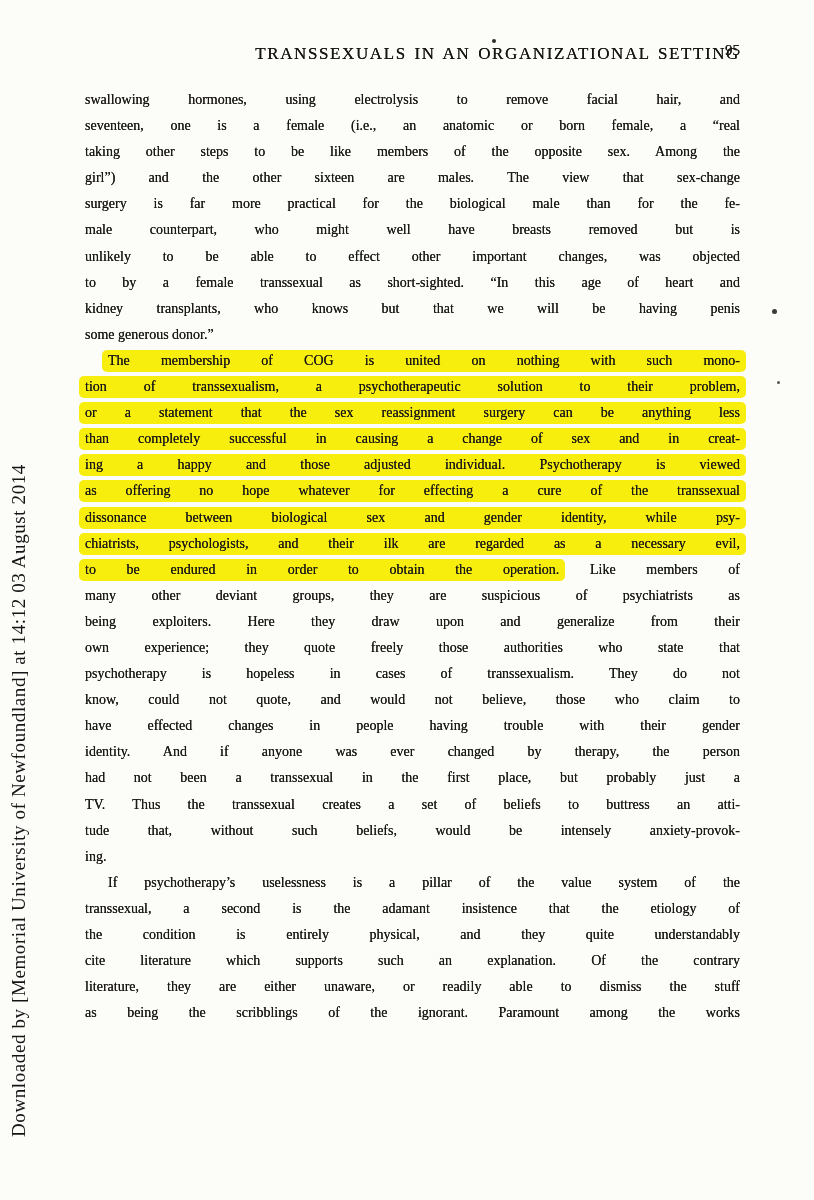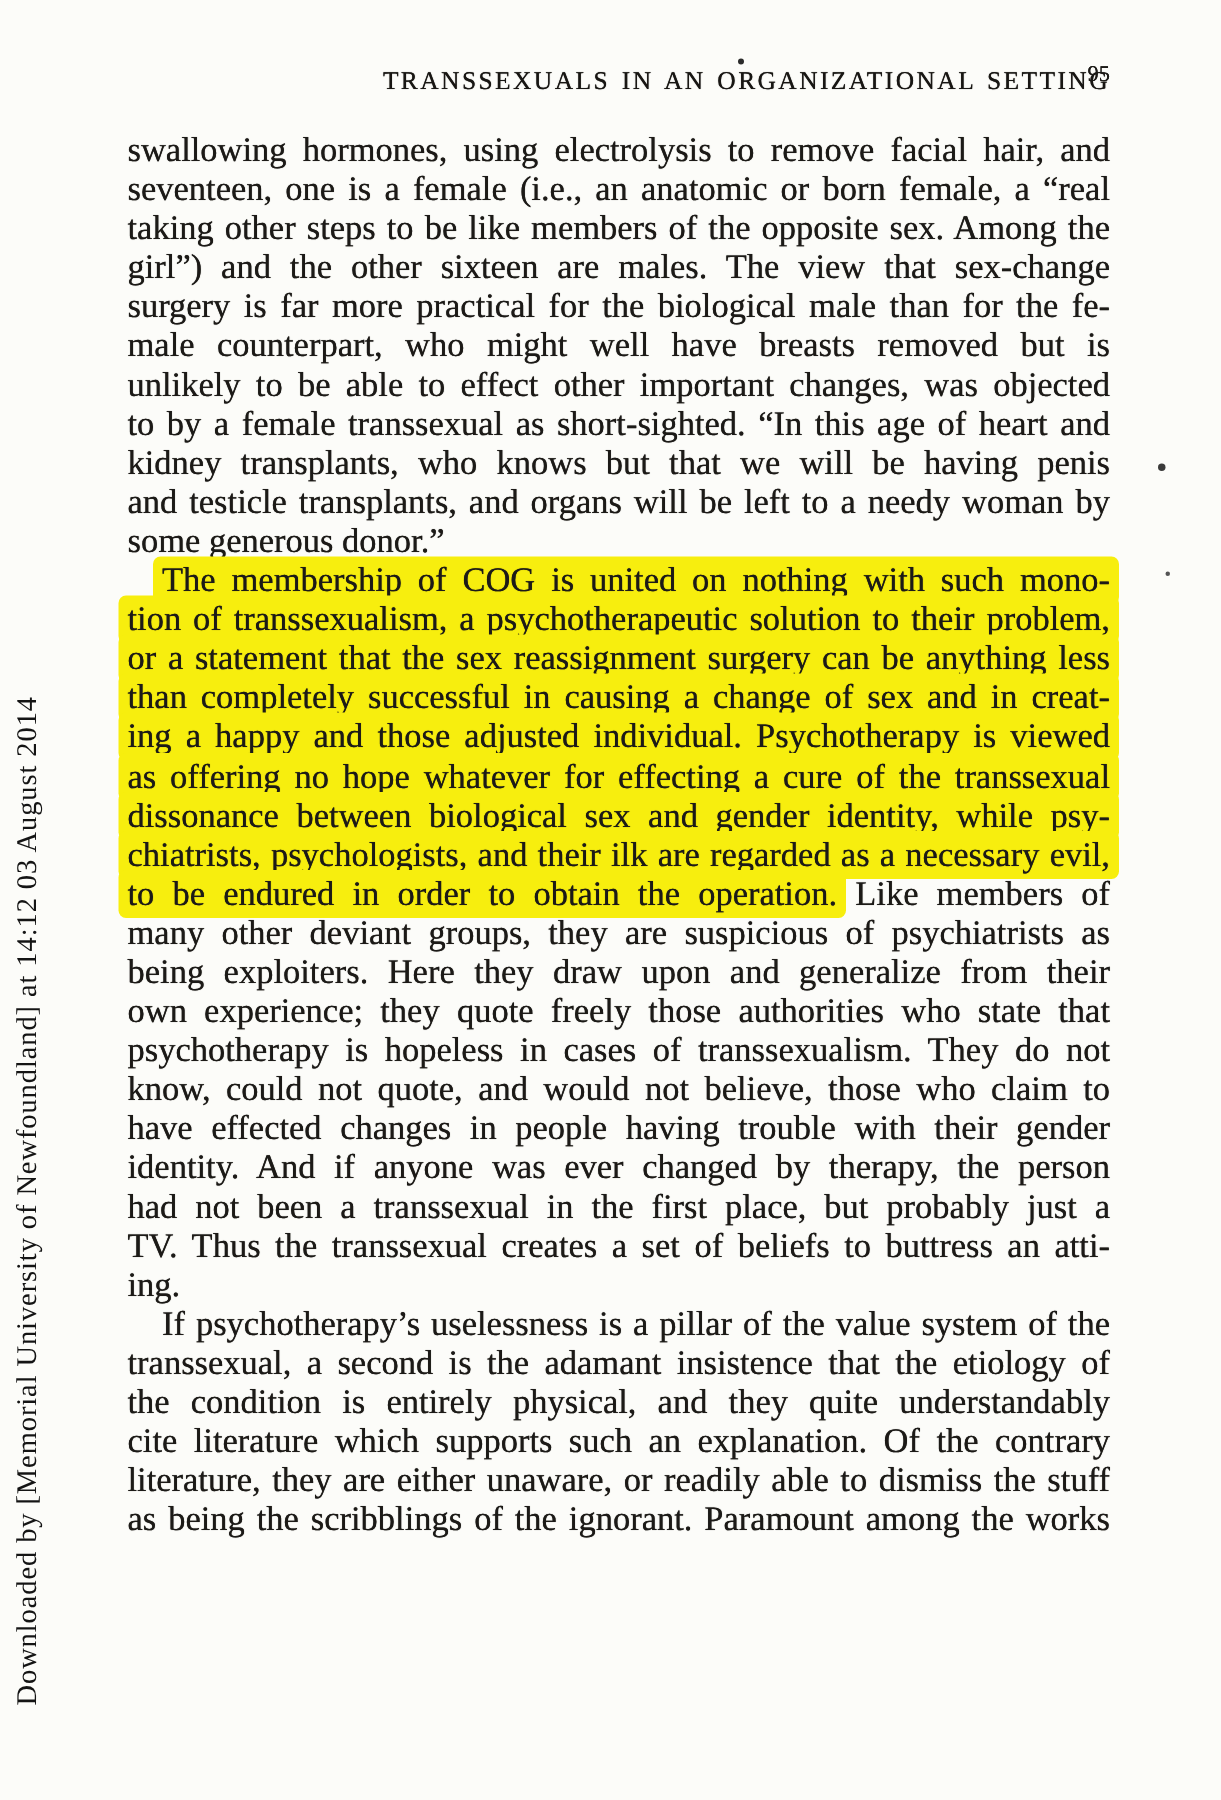--- a/index.html
+++ b/index.html
@@ -44,21 +44,21 @@
     top: -2px;
     font-size: 15px;
     text-shadow: 0 0 0.4px #181613;
   }
   
   .body-text {
     position: absolute;
     left: 85px;
     top: 87px;
     width: 655px;
-    font-size: 23px;
+    font-size: 14px;
     line-height: 26.1px;
     text-shadow: 0 0 0.45px #1c1a17;
   }
   .line {
     text-align: justify;
     text-align-last: justify;
     white-space: normal;
   }
   .line.last { text-align-last: left; }
   .line.indent { padding-left: 23px; }
@@ -106,40 +106,40 @@
   <div class="body-text" id="body-text">
       <div class="line"><span>swallowing hormones, using electrolysis to remove facial hair, and</span></div>
       <div class="line"><span>seventeen, one is a female (i.e., an anatomic or born female, a “real</span></div>
       <div class="line"><span>taking other steps to be like members of the opposite sex. Among the</span></div>
       <div class="line"><span>girl”) and the other sixteen are males. The view that sex-change</span></div>
       <div class="line"><span>surgery is far more practical for the biological male than for the fe-</span></div>
       <div class="line"><span>male counterpart, who might well have breasts removed but is</span></div>
       <div class="line"><span>unlikely to be able to effect other important changes, was objected</span></div>
       <div class="line"><span>to by a female transsexual as short-sighted. “In this age of heart and</span></div>
       <div class="line"><span>kidney transplants, who knows but that we will be having penis</span></div>
-      <div class="line"><span>and testicle transplants, and organs will be left to a needy woman by</span></div>
       <div class="line last"><span>some generous donor.”</span></div>
       <div class="line indent"><span class="hl">The membership of COG is united on nothing with such mono-</span></div>
       <div class="line"><span class="hl">tion of transsexualism, a psychotherapeutic solution to their problem,</span></div>
       <div class="line"><span class="hl">or a statement that the sex reassignment surgery can be anything less</span></div>
       <div class="line"><span class="hl">than completely successful in causing a change of sex and in creat-</span></div>
       <div class="line"><span class="hl">ing a happy and those adjusted individual. Psychotherapy is viewed</span></div>
       <div class="line"><span class="hl">as offering no hope whatever for effecting a cure of the transsexual</span></div>
       <div class="line"><span class="hl">dissonance between biological sex and gender identity, while psy-</span></div>
       <div class="line"><span class="hl">chiatrists, psychologists, and their ilk are regarded as a necessary evil,</span></div>
       <div class="line"><span class="hl">to be endured in order to obtain the operation.</span><span> Like members of</span></div>
       <div class="line"><span>many other deviant groups, they are suspicious of psychiatrists as</span></div>
       <div class="line"><span>being exploiters. Here they draw upon and generalize from their</span></div>
       <div class="line"><span>own experience; they quote freely those authorities who state that</span></div>
       <div class="line"><span>psychotherapy is hopeless in cases of transsexualism. They do not</span></div>
       <div class="line"><span>know, could not quote, and would not believe, those who claim to</span></div>
       <div class="line"><span>have effected changes in people having trouble with their gender</span></div>
       <div class="line"><span>identity. And if anyone was ever changed by therapy, the person</span></div>
       <div class="line"><span>had not been a transsexual in the first place, but probably just a</span></div>
       <div class="line"><span>TV. Thus the transsexual creates a set of beliefs to buttress an atti-</span></div>
+      <div class="line"><span>tude that, without such beliefs, would be intensely anxiety-provok-</span></div>
       <div class="line last"><span>ing.</span></div>
       <div class="line indent"><span>If psychotherapy’s uselessness is a pillar of the value system of the</span></div>
       <div class="line"><span>transsexual, a second is the adamant insistence that the etiology of</span></div>
       <div class="line"><span>the condition is entirely physical, and they quite understandably</span></div>
       <div class="line"><span>cite literature which supports such an explanation. Of the contrary</span></div>
       <div class="line"><span>literature, they are either unaware, or readily able to dismiss the stuff</span></div>
       <div class="line"><span>as being the scribblings of the ignorant. Paramount among the works</span></div>
     </div>
 
   <div class="speck speck-1"></div>

